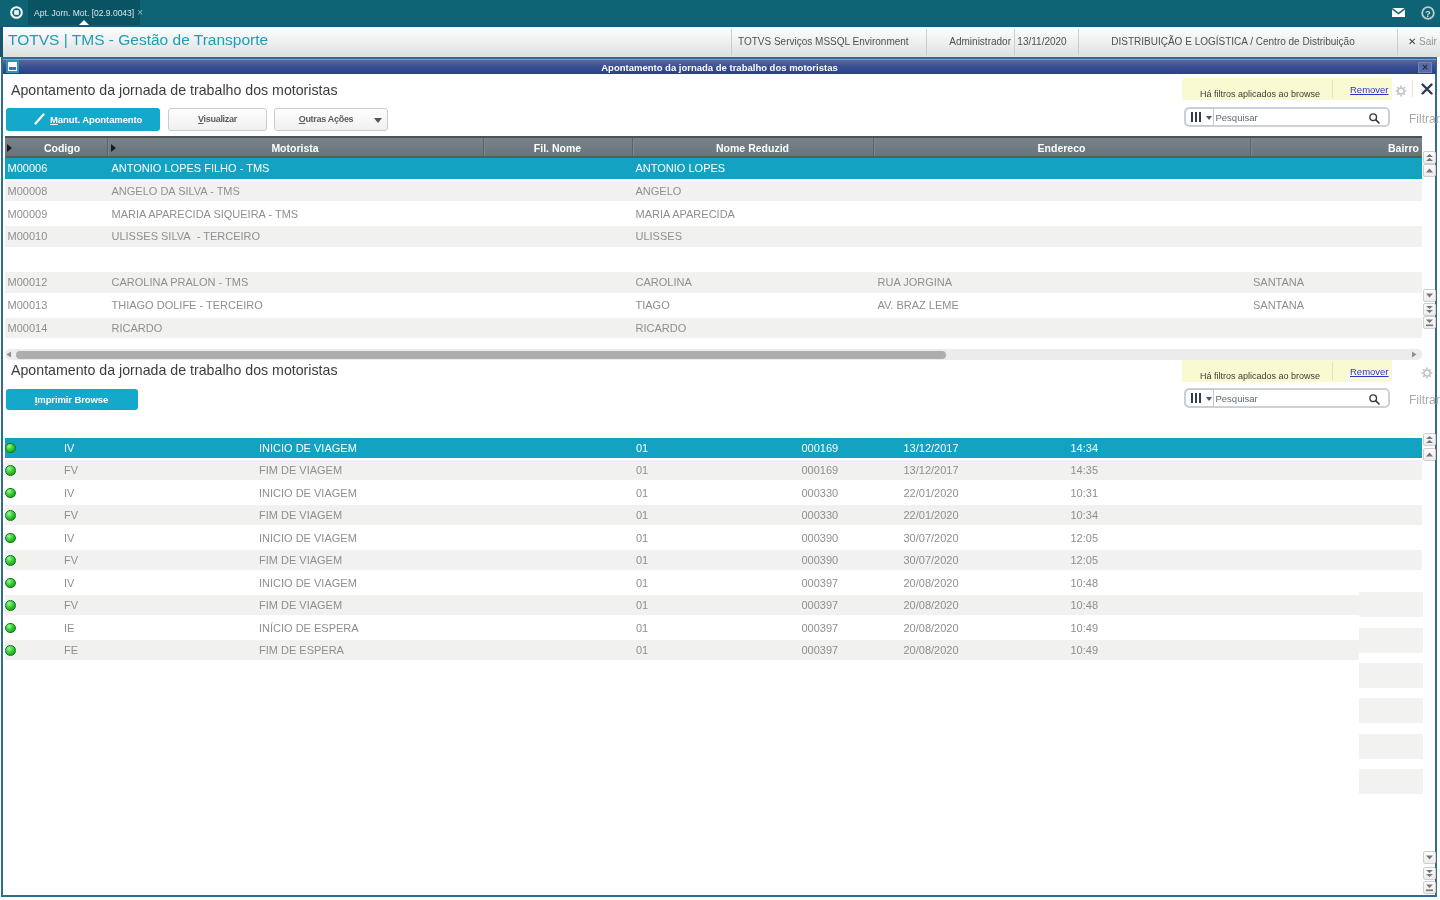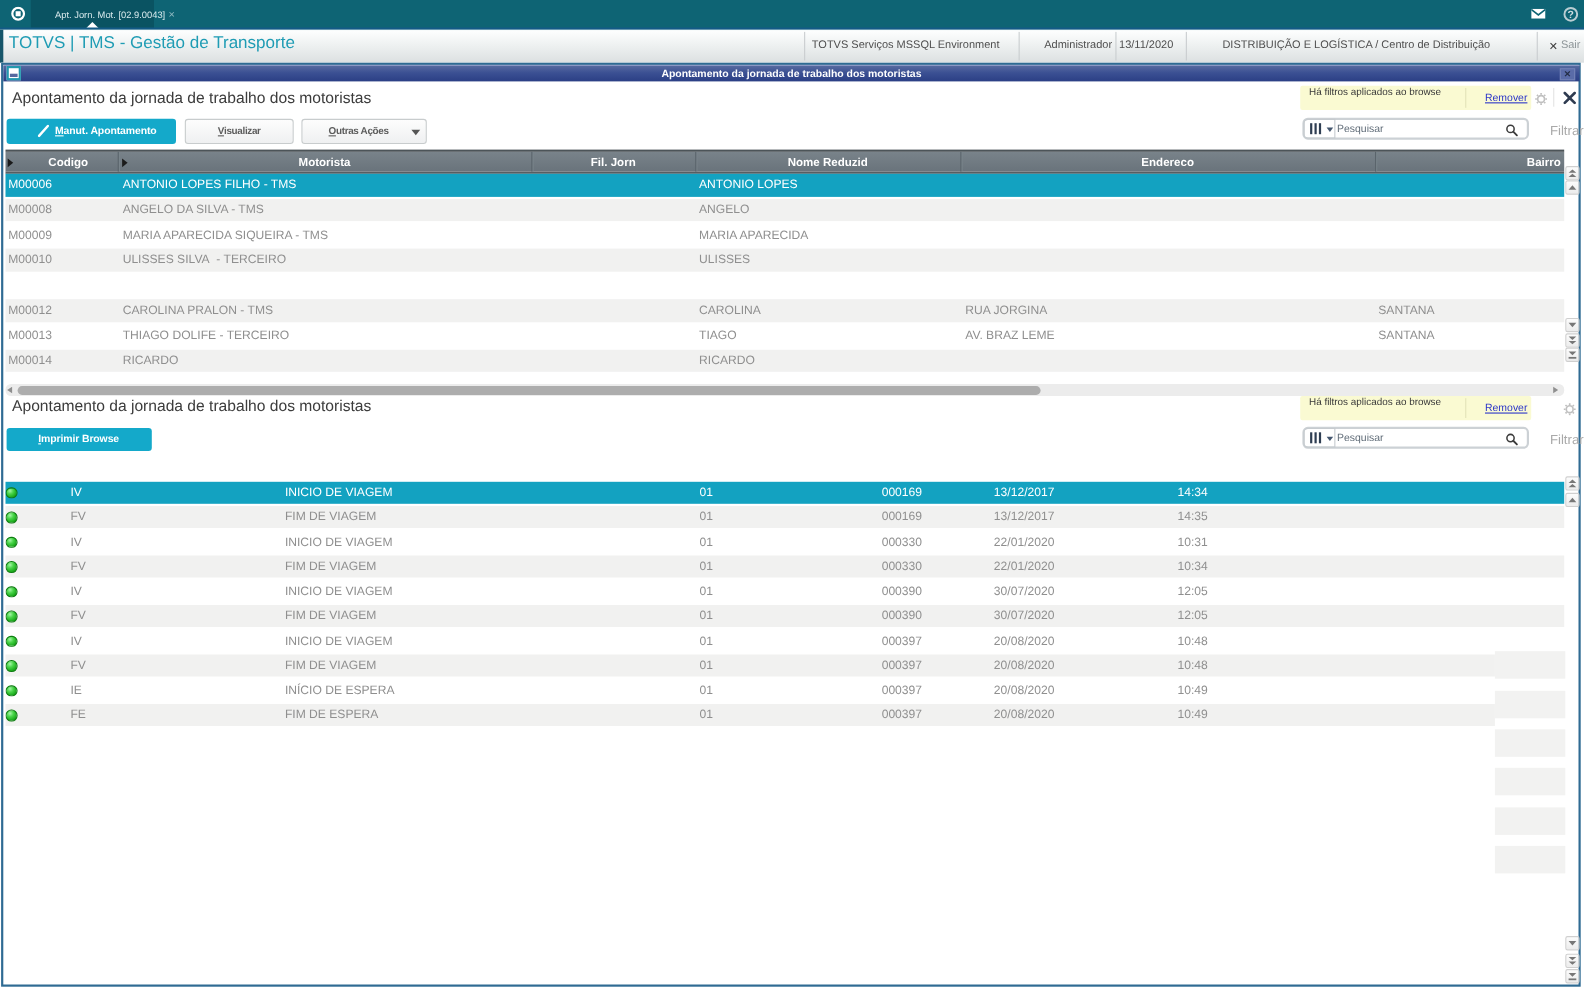--- a/index.html
+++ b/index.html
@@ -1,20 +1,20 @@
 <!DOCTYPE html>
 <html><head><meta charset="utf-8"><title>t</title><style>
 *{margin:0;padding:0;box-sizing:border-box}
 html,body{width:1440px;height:900px;overflow:hidden;background:#fff;
  font-family:"Liberation Sans",sans-serif;}
 .ab{position:absolute}
 #topbar{left:0;top:0;width:1440px;height:27px;background:#0e6474}
 #topbar .edge{left:0;top:25px;width:1440px;height:2px;background:#135a86}
 .tab{left:28px;top:0;width:112px;height:26px;background:#0a5362;color:#d7e9ec;
- font-size:8.5px;line-height:26px;text-align:left;padding-left:22px;white-space:nowrap}
+ font-size:8.5px;line-height:26px;text-align:left;padding-left:6px;white-space:nowrap}
 .tab .x{color:#8fb9c1;margin-left:3px;font-size:10px}
 .tab .tri{position:absolute;left:50px;bottom:0;width:0;height:0;
  border-left:6px solid transparent;border-right:6px solid transparent;border-bottom:6px solid #fff}
 #menubar{left:0;top:27px;width:1440px;height:30px;
  background:linear-gradient(180deg,#fdfefe 0%,#eef1f1 45%,#dce0e1 100%);
  border-top:1px solid #f7fafa}
 .brand{left:8px;top:31px;font-size:15.5px;color:#1f9cb4;letter-spacing:0}
 .mitem{top:36px;font-size:10px;color:#4f4f4f;white-space:nowrap}
 .mdiv{top:29px;width:1px;height:26px;background:#c9cdcf}
 #frame{left:1px;top:57px;width:1436px;height:840px;border:2px solid #2f6b93;background:#fff}
@@ -22,21 +22,21 @@
  background:linear-gradient(180deg,#56699f 0%,#3b5093 45%,#2b3f85 100%);
  border-top:1px solid #8b97c4}
 #titlebar .t{position:absolute;left:0;top:2px;width:100%;text-align:center;
  color:#fff;font-size:9.5px;font-weight:bold}
 #ticon{left:3px;top:1px;width:13px;height:13px;border:2px solid #2398ae;background:#fff}
 #ticon i{position:absolute;left:1px;top:5px;width:7px;height:3px;background:#56699f;display:block}
 #tclose{left:1415px;top:3px;width:14px;height:11px;background:#5a6ca8;border:1px solid #7282b5;
  color:#222c44;font-size:8px;line-height:9px;text-align:center;font-weight:bold}
 .h1t{font-size:14.2px;color:#3c3c3c}
 .ybox{width:210px;height:22px;background:#fafad2;border-radius:2px}
-.ybox .yt{position:absolute;left:8px;top:0;font-size:9px;color:#3a3a3a;width:140px;text-align:left}
+.ybox .yt{position:absolute;left:8px;top:11px;font-size:9px;color:#3a3a3a;width:140px;text-align:center}
 .ybox .yd{position:absolute;left:150px;top:2px;width:1px;height:18px;background:#e3e3b8}
 .ybox .rm{position:absolute;left:168px;top:5.5px;font-size:9.5px;color:#2b35c8;text-decoration:underline}
 .btn{height:23px;border-radius:3px;color:#fff;font-size:9.5px;font-weight:bold;letter-spacing:-0.1px;
  background:#14a9ca;text-align:center}
 .btng{height:23px;border-radius:3px;color:#5c5c5c;font-size:9px;font-weight:bold;letter-spacing:-0.3px;
  background:linear-gradient(180deg,#fdfdfd,#eff0f1);border:1px solid #c8cccd;text-align:center}
 .sbox{width:206px;height:20px;background:#fff;border:2px solid #ccd1d5;border-radius:5px}
 .sbox .seg{position:absolute;left:-1px;top:-1px;width:29px;height:18px;border:1px solid #c6cbcf;border-radius:4px 0 0 4px}
 .sbar{position:absolute;top:3px;width:2px;height:10px;background:#2e3d52}
 .sarr{position:absolute;left:20px;top:7px;width:0;height:0;
@@ -142,21 +142,21 @@
 <div class="ab thead" style="top:76.5px;height:22.5px">
 <span class="cd" style="left:102.5px"></span>
 <span class="cd" style="left:478.5px"></span>
 <span class="cd" style="left:627.5px"></span>
 <span class="cd" style="left:868.5px"></span>
 <span class="cd" style="left:1245.5px"></span>
 <span class="harr" style="left:2px"></span>
       <span class="harr" style="left:106.5px"></span>
 <span class="lb" style="left:57.5px">Codigo</span>
 <span class="lb" style="left:290.5px">Motorista</span>
-<span class="lb" style="left:553.0px">Fil. Jorn</span>
+<span class="lb" style="left:553.0px">Fil. Nome</span>
 <span class="lb" style="left:748.0px">Nome Reduzid</span>
 <span class="lb" style="left:1057.0px">Endereco</span>
 <span class="lb" style="left:1399.0px">Bairro</span>
 </div>
 <div class="ab row rsel" style="top:99.0px;height:20.5px">
       <span style="left:3px">M00006</span>
       <span style="left:107px">ANTONIO LOPES FILHO - TMS</span>
       <span style="left:631px">ANTONIO LOPES</span>
     </div>
 <div class="ab row rg" style="top:121.80000000000001px;height:20.5px">

